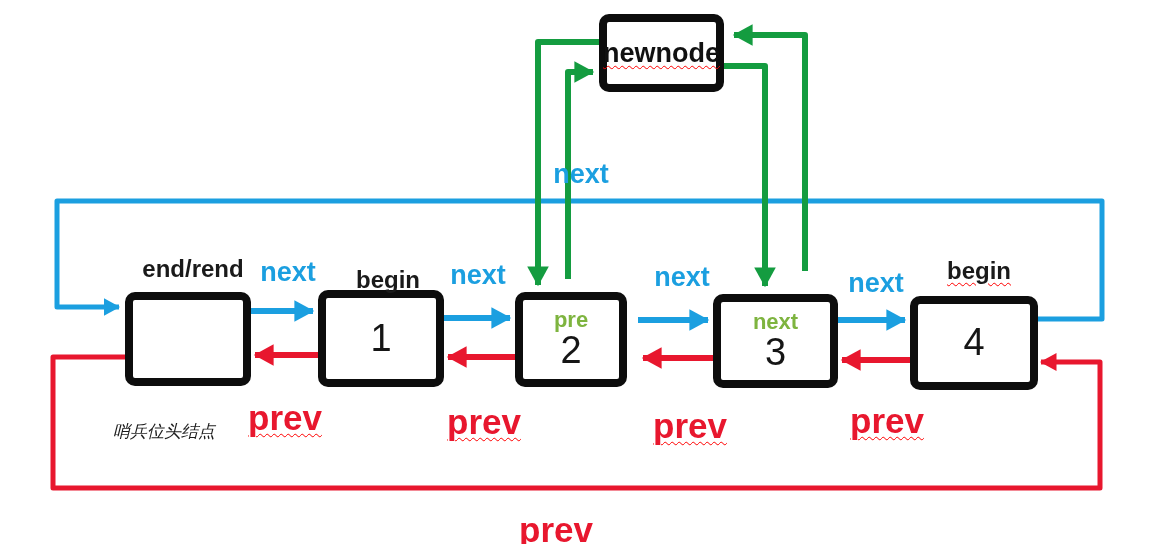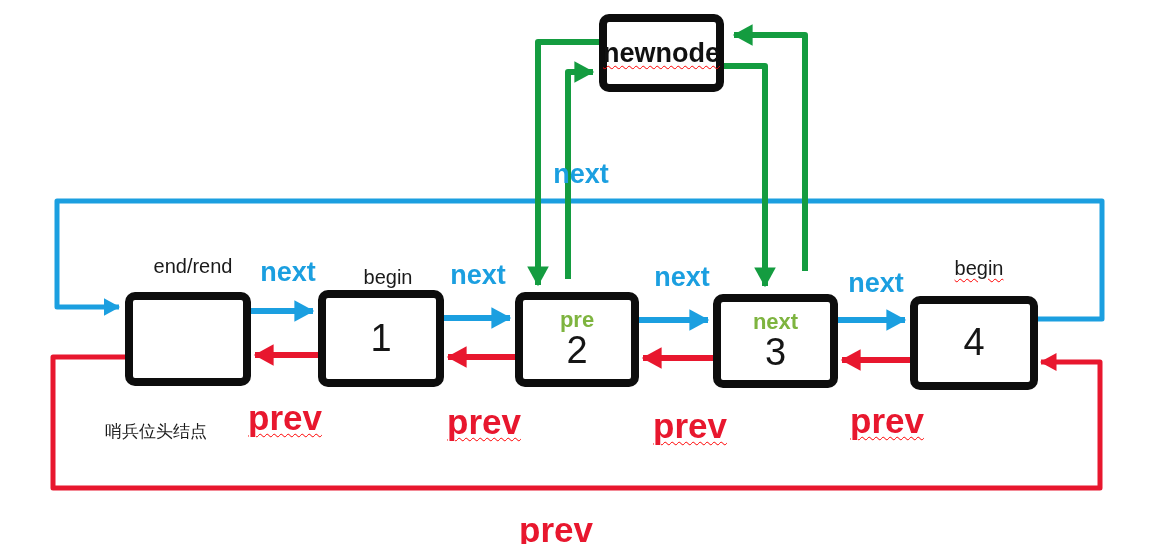--- a/index.html
+++ b/index.html
@@ -19,21 +19,21 @@
 
   .node {
     position:absolute; box-sizing:border-box; background:#fff;
     border:8px solid var(--box-border); border-radius:10px;
     display:flex; flex-direction:column; align-items:center; justify-content:center;
   }
   .value   { font-size:38px; color:#151515; line-height:1.05; }
   .pointer { font-size:22px; font-weight:bold; color:var(--pointer-green); line-height:1.05; }
 
   .lbl { position:absolute; transform:translateX(-50%); white-space:nowrap; }
-  .black-lbl   { font-size:20px; color:#1a1a1a; }
+  .black-lbl   { font-size:24px; color:#1a1a1a;font-weight:bold; }
   .caption-lbl { font-size:17px; color:#1a1a1a; }
   .next-lbl { font-size:27px; font-weight:bold; color:var(--next-blue); }
   .prev-lbl { font-size:35px; font-weight:bold; color:var(--prev-red); }
   .squiggle {
     text-decoration-line:underline; text-decoration-style:wavy;
     text-decoration-color:#ff0000; text-decoration-thickness:1px;
     text-underline-offset:3px;
   }
   .newnode-lbl { font-size:27px; font-weight:bold; color:#111; line-height:1; }
   .watermark {
@@ -84,38 +84,38 @@
   </div>
 
   <div class="node" style="left:125px; top:292px; width:126px; height:94px;">
     <span class="value"></span>
   </div>
 
   <div class="node" style="left:318px; top:290px; width:126px; height:97px;">
     <span class="value">1</span>
   </div>
 
-  <div class="node" style="left:515px; top:292px; width:124px; height:95px;">
+  <div class="node" style="left:515px; top:292px; width:112px; height:95px;">
     <span class="pointer">pre</span>
     <span class="value">2</span>
   </div>
 
   <div class="node" style="left:713px; top:294px; width:125px; height:94px;">
     <span class="pointer">next</span>
     <span class="value">3</span>
   </div>
 
   <div class="node" style="left:910px; top:296px; width:128px; height:94px;">
     <span class="value">4</span>
   </div>
 
   <span class="lbl black-lbl" style="left:193px; top:255px;">end/rend</span>
   <span class="lbl black-lbl" style="left:388px; top:266px;">begin</span>
   <span class="lbl black-lbl squiggle" style="left:979px; top:257px;">begin</span>
-  <span class="lbl caption-lbl" style="left:156px; top:420px;">哨兵位头结点</span>
+  <span class="lbl caption-lbl" style="left:164px; top:420px;font-style:italic;">哨兵位头结点</span>
 
   <span class="lbl next-lbl" style="left:288px; top:257px;">next</span>
   <span class="lbl next-lbl" style="left:478px; top:260px;">next</span>
   <span class="lbl next-lbl" style="left:682px; top:262px;">next</span>
   <span class="lbl next-lbl" style="left:876px; top:268px;">next</span>
   <span class="lbl next-lbl" style="left:581px; top:159px;">next</span>
 
   <span class="lbl prev-lbl squiggle" style="left:285px; top:398px;">prev</span>
   <span class="lbl prev-lbl squiggle" style="left:484px; top:402px;">prev</span>
   <span class="lbl prev-lbl squiggle" style="left:690px; top:406px;">prev</span>

